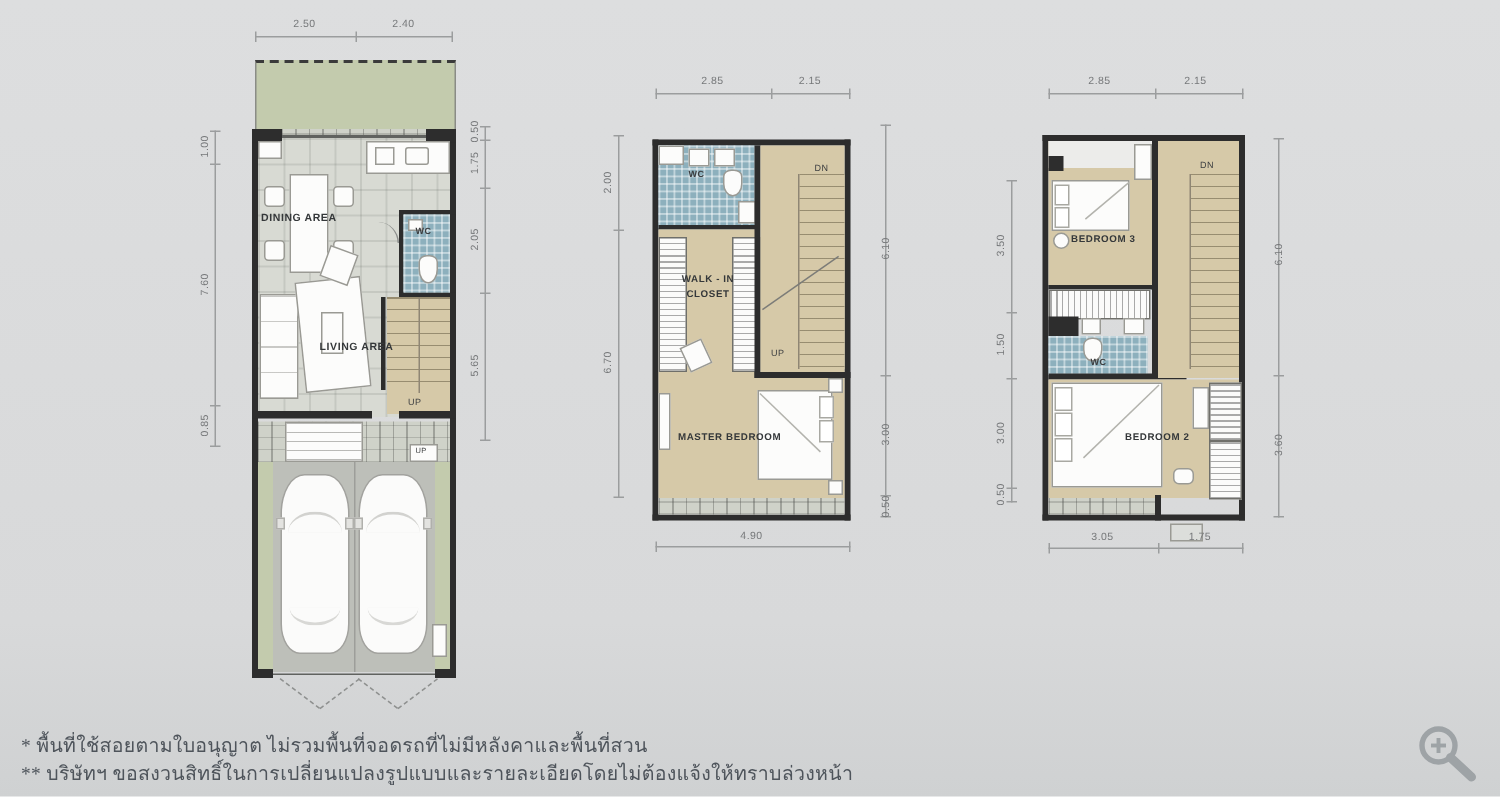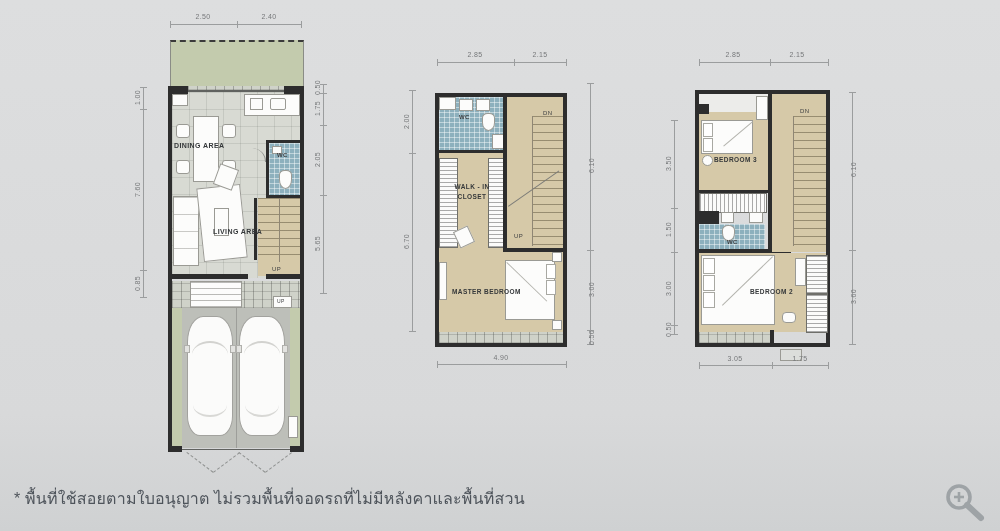--- a/index.html
+++ b/index.html
@@ -36,21 +36,21 @@
   .dimv{position:absolute;width:1px;background:#9b9d9e;}
   .dimv::before,.dimv::after{content:"";position:absolute;left:-3px;width:7px;height:1px;background:#9b9d9e;}
   .dimv::before{top:0;} .dimv::after{bottom:0;}
   .tk{position:absolute;background:#9b9d9e;}
   .dimlab{position:absolute;font-size:7px;color:#76787a;letter-spacing:.3px;white-space:nowrap;
     width:26px;text-align:center;}
   .dimlab.v{transform:rotate(-90deg);}
   .roomlab{position:absolute;font-weight:bold;font-size:7px;color:#35383a;letter-spacing:.4px;white-space:nowrap;z-index:6;}
   .stairlab{position:absolute;font-size:6px;color:#3c3e40;letter-spacing:.3px;z-index:6;}
   .dash{position:absolute;border-top:1px dashed #8e908f;transform-origin:left top;}
-  .note{position:absolute;font-size:16px;color:#4e545b;letter-spacing:.2px;white-space:nowrap;}
+  .note{position:absolute;font-size:13px;color:#4e545b;letter-spacing:.2px;white-space:nowrap;font-family:Liberation Serif, serif;}
   .car{position:absolute;width:46px;height:120px;background:#fbfbfa;border:1px solid #a2a29e;box-sizing:border-box;
     border-radius:16px 16px 13px 13px / 26px 26px 20px 20px;}
   .car .ws{position:absolute;left:4px;right:4px;top:24px;height:12px;border-top:2px solid #d2d2cf;border-radius:50% 50% 0 0/100% 100% 0 0;}
   .car .rw{position:absolute;left:5px;right:5px;bottom:18px;height:10px;border-bottom:2px solid #d8d8d5;border-radius:0 0 50% 50%/0 0 100% 100%;}
   .car .mr1,.car .mr2{position:absolute;top:28px;width:4px;height:6px;background:#e3e3e0;border:1px solid #b0b0ac;}
   .car .mr1{left:-4px;} .car .mr2{right:-4px;}
   .pillow{position:absolute;background:#ffffff;border:1px solid #a8a8a2;}
   .diag{position:absolute;height:1px;background:#b3b3ad;transform-origin:left top;}
   .arc{position:absolute;border:1px solid #8a8c8a;box-sizing:border-box;background:transparent;}
 </style>
@@ -289,20 +289,21 @@
     <div class="dimlab v" style="left:655px;top:285px;">3.00</div>
     <div class="dimlab v" style="left:655px;top:326px;">0.50</div>
 
     <div class="dimv" style="left:852px;top:92px;height:253px;"></div>
     <div class="tk" style="left:849px;top:250px;width:7px;height:1px;"></div>
     <div class="dimlab v" style="left:840px;top:166px;">6.10</div>
     <div class="dimlab v" style="left:840px;top:293px;">3.60</div>
   </div>
 
   <div class="note" style="left:14px;top:486px;">* พื้นที่ใช้สอยตามใบอนุญาต ไม่รวมพื้นที่จอดรถที่ไม่มีหลังคาและพื้นที่สวน</div>
+  <div class="note" style="left:14px;top:505px;">** บริษัทฯ ขอสงวนสิทธิ์ในการเปลี่ยนแปลงรูปแบบและรายละเอียดโดยไม่ต้องแจ้งให้ทราบล่วงหน้า</div>
 
   <div class="abs" style="left:938px;top:480px;width:52px;height:46px;cursor:pointer;">
     <svg width="52" height="46" viewBox="0 0 52 46">
       <circle cx="21" cy="17" r="11" fill="none" stroke="#9ea3a6" stroke-width="3.6"></circle>
       <line x1="16" y1="17" x2="26" y2="17" stroke="#9ea3a6" stroke-width="2.6"></line>
       <line x1="21" y1="12" x2="21" y2="22" stroke="#9ea3a6" stroke-width="2.6"></line>
       <line x1="29" y1="25" x2="43" y2="38" stroke="#9ea3a6" stroke-width="6" stroke-linecap="round"></line>
     </svg>
   </div>
 

